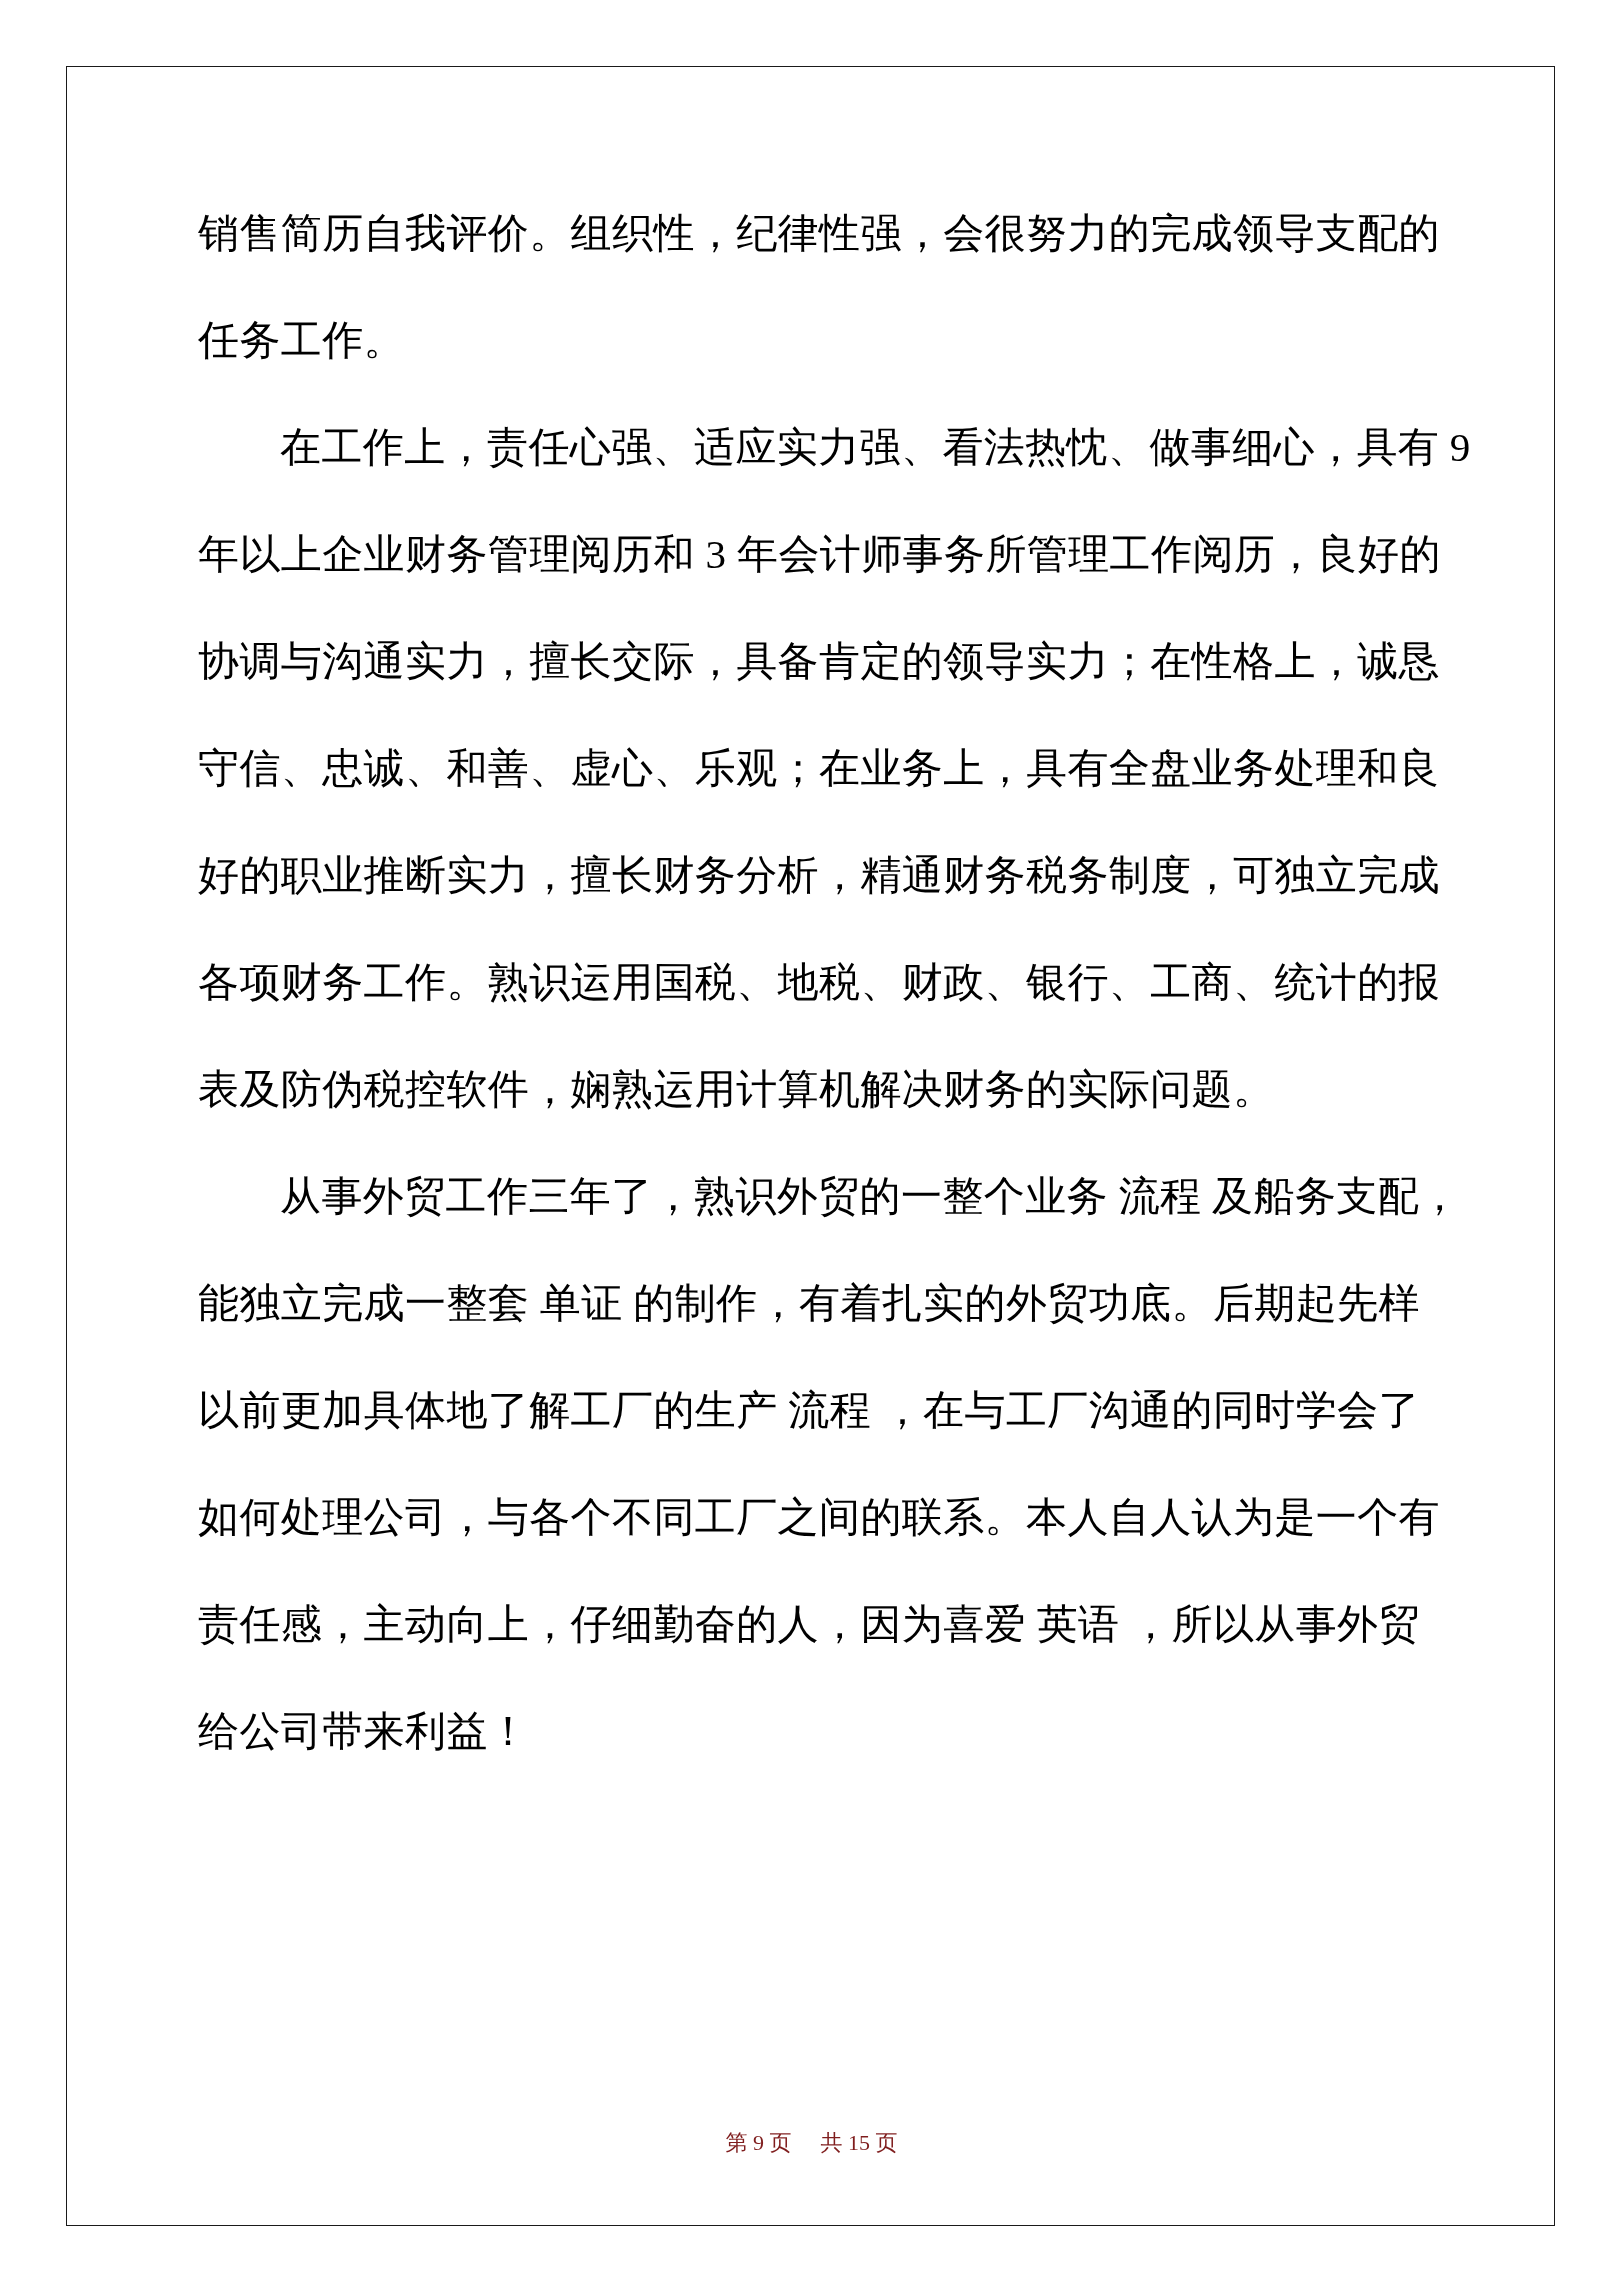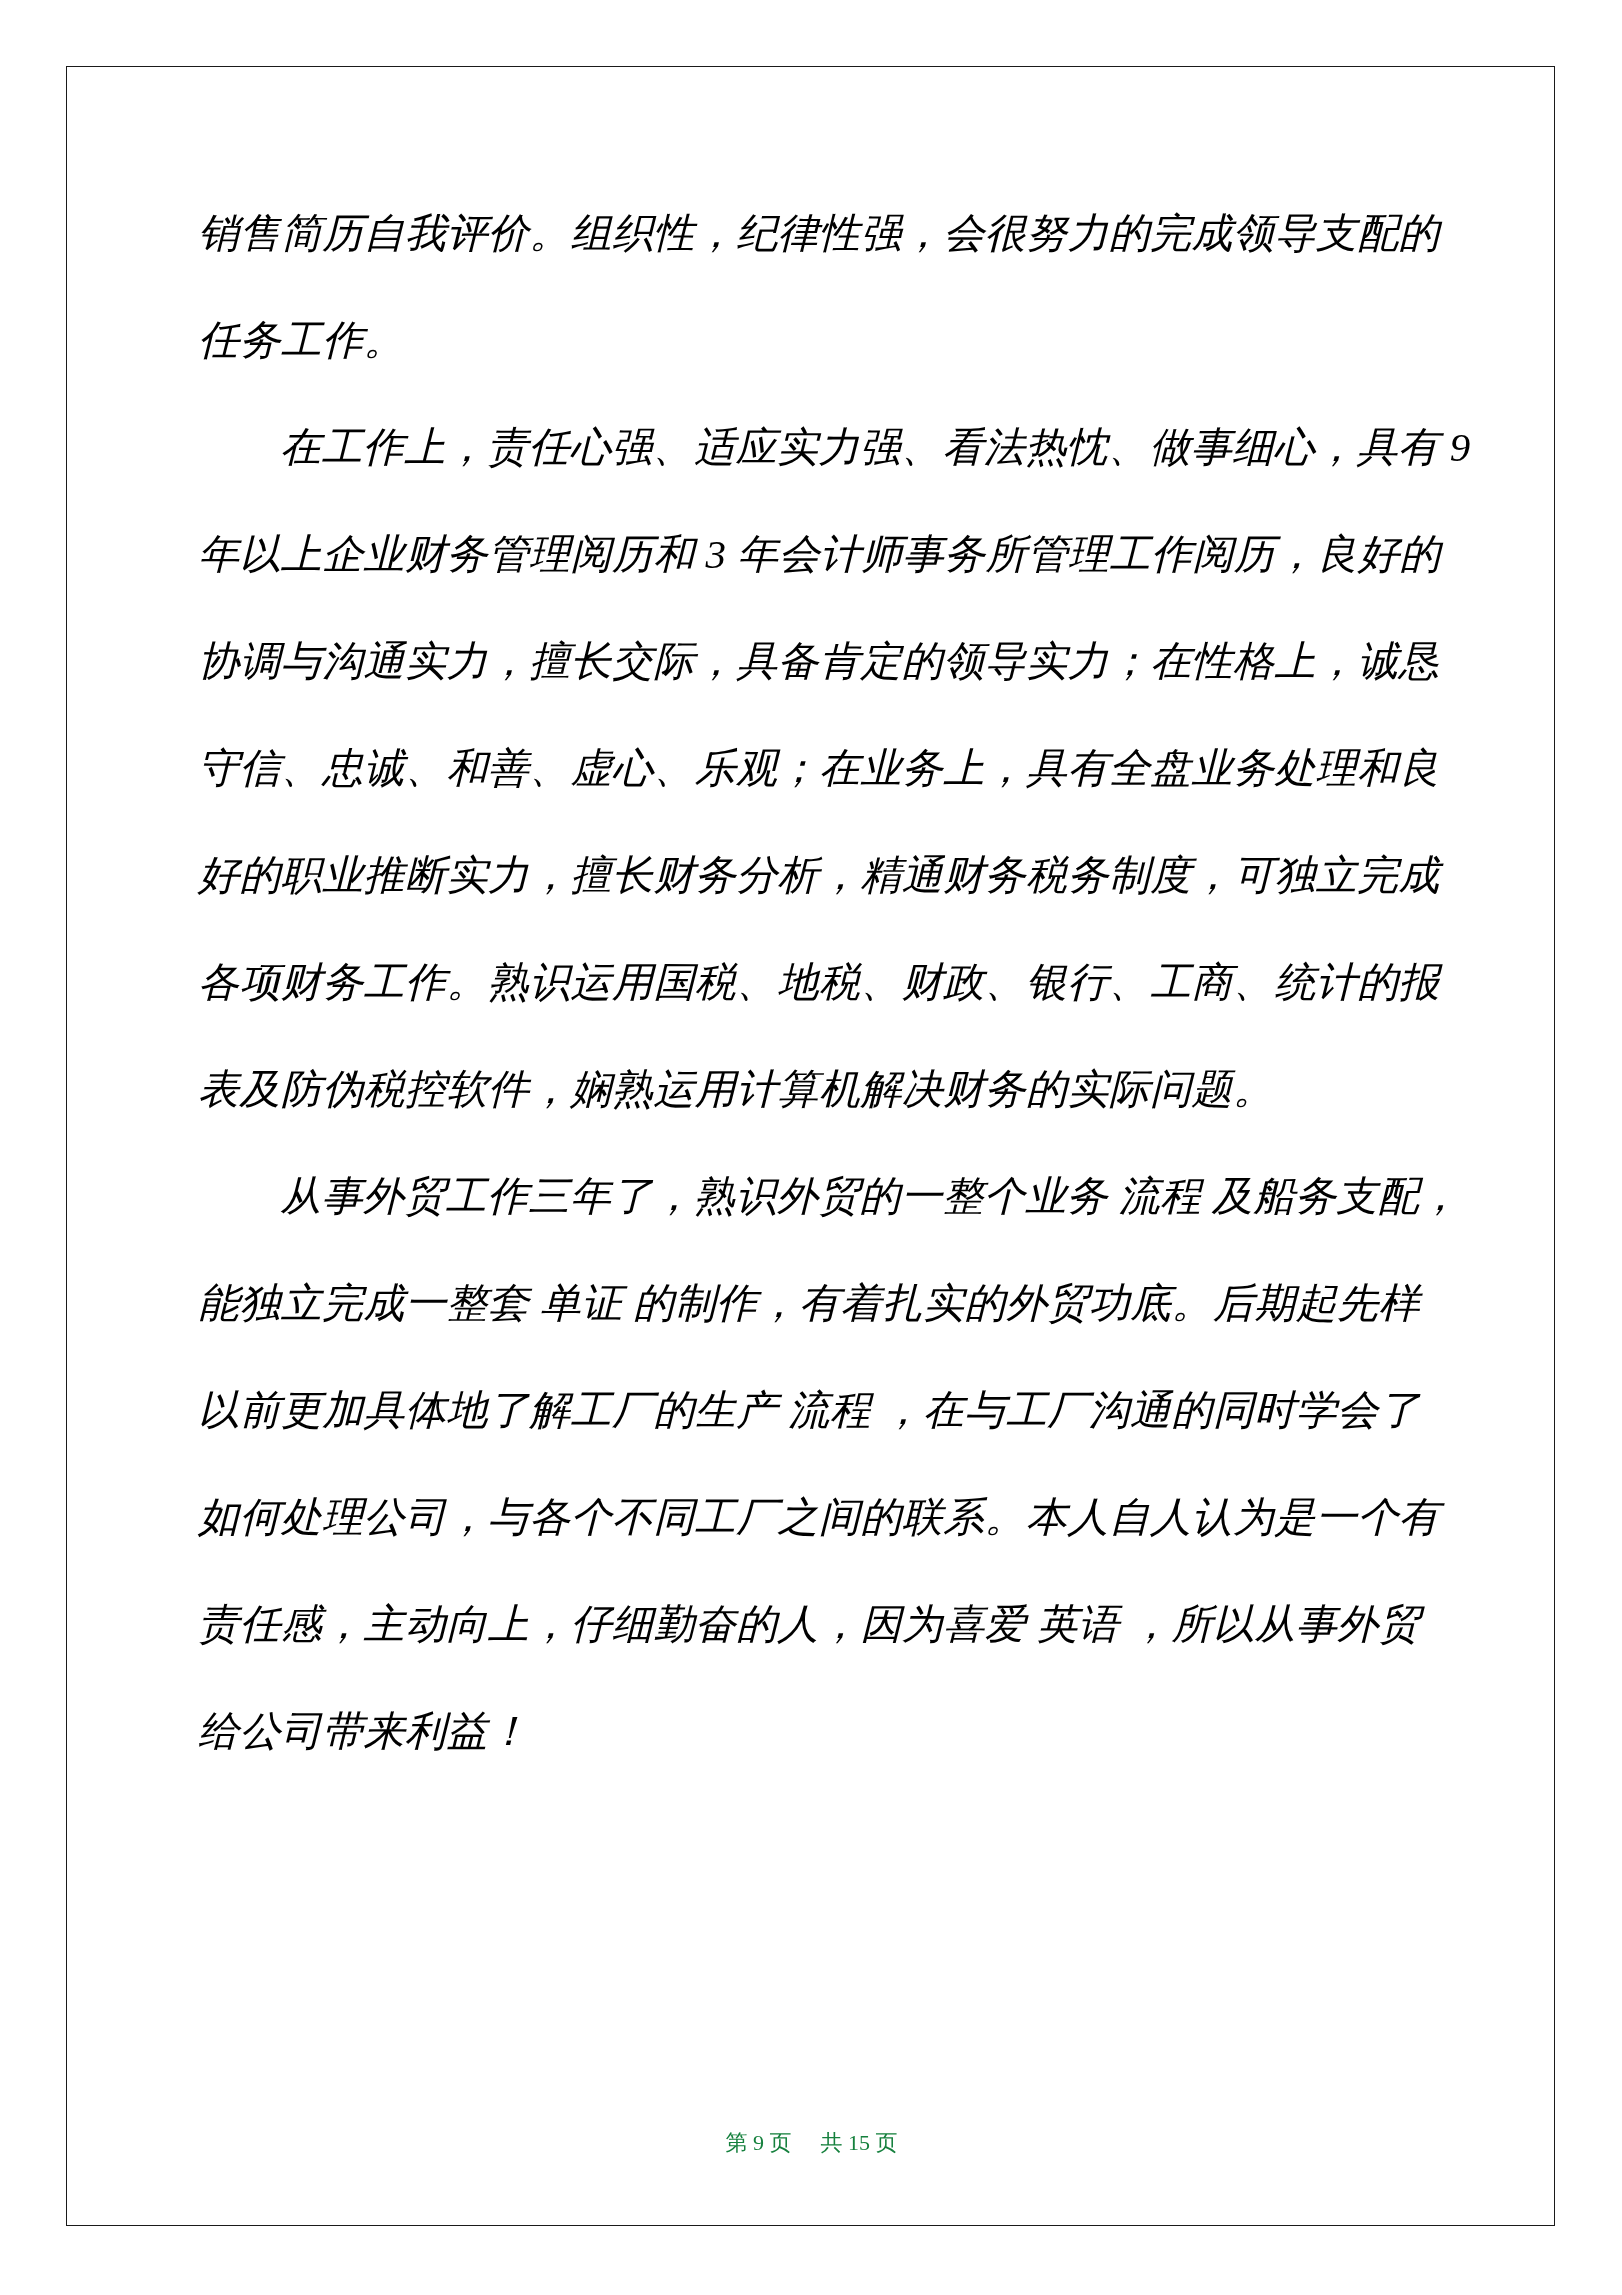--- a/index.html
+++ b/index.html
@@ -27,39 +27,38 @@
   }
   .text-area {
     position: absolute;
     left: 198px;
     top: 180px;
     width: 1238px;
   }
   .line {
     font-size: 41px;
     line-height: 107px;
-    font-style: italic;
     white-space: pre;
     letter-spacing: 0.4px;
   }
   .line.indent {
     text-indent: 82px;
   }
   .footer {
     position: absolute;
     left: 0;
     top: 2130px;
     width: 100%;
     display: flex;
     justify-content: center;
     gap: 29px;
     font-size: 22px;
     line-height: 26px;
     font-style: normal;
-    color: #15803d;
+    color: #7f1d1d;
   }
 </style>
 </head>
 <body>
 
 <div class="page">
   <div class="border-frame"></div>
   <div class="text-area">
       <div class="line">销售简历自我评价。组织性，纪律性强，会很努力的完成领导支配的</div>
       <div class="line">任务工作。</div>

